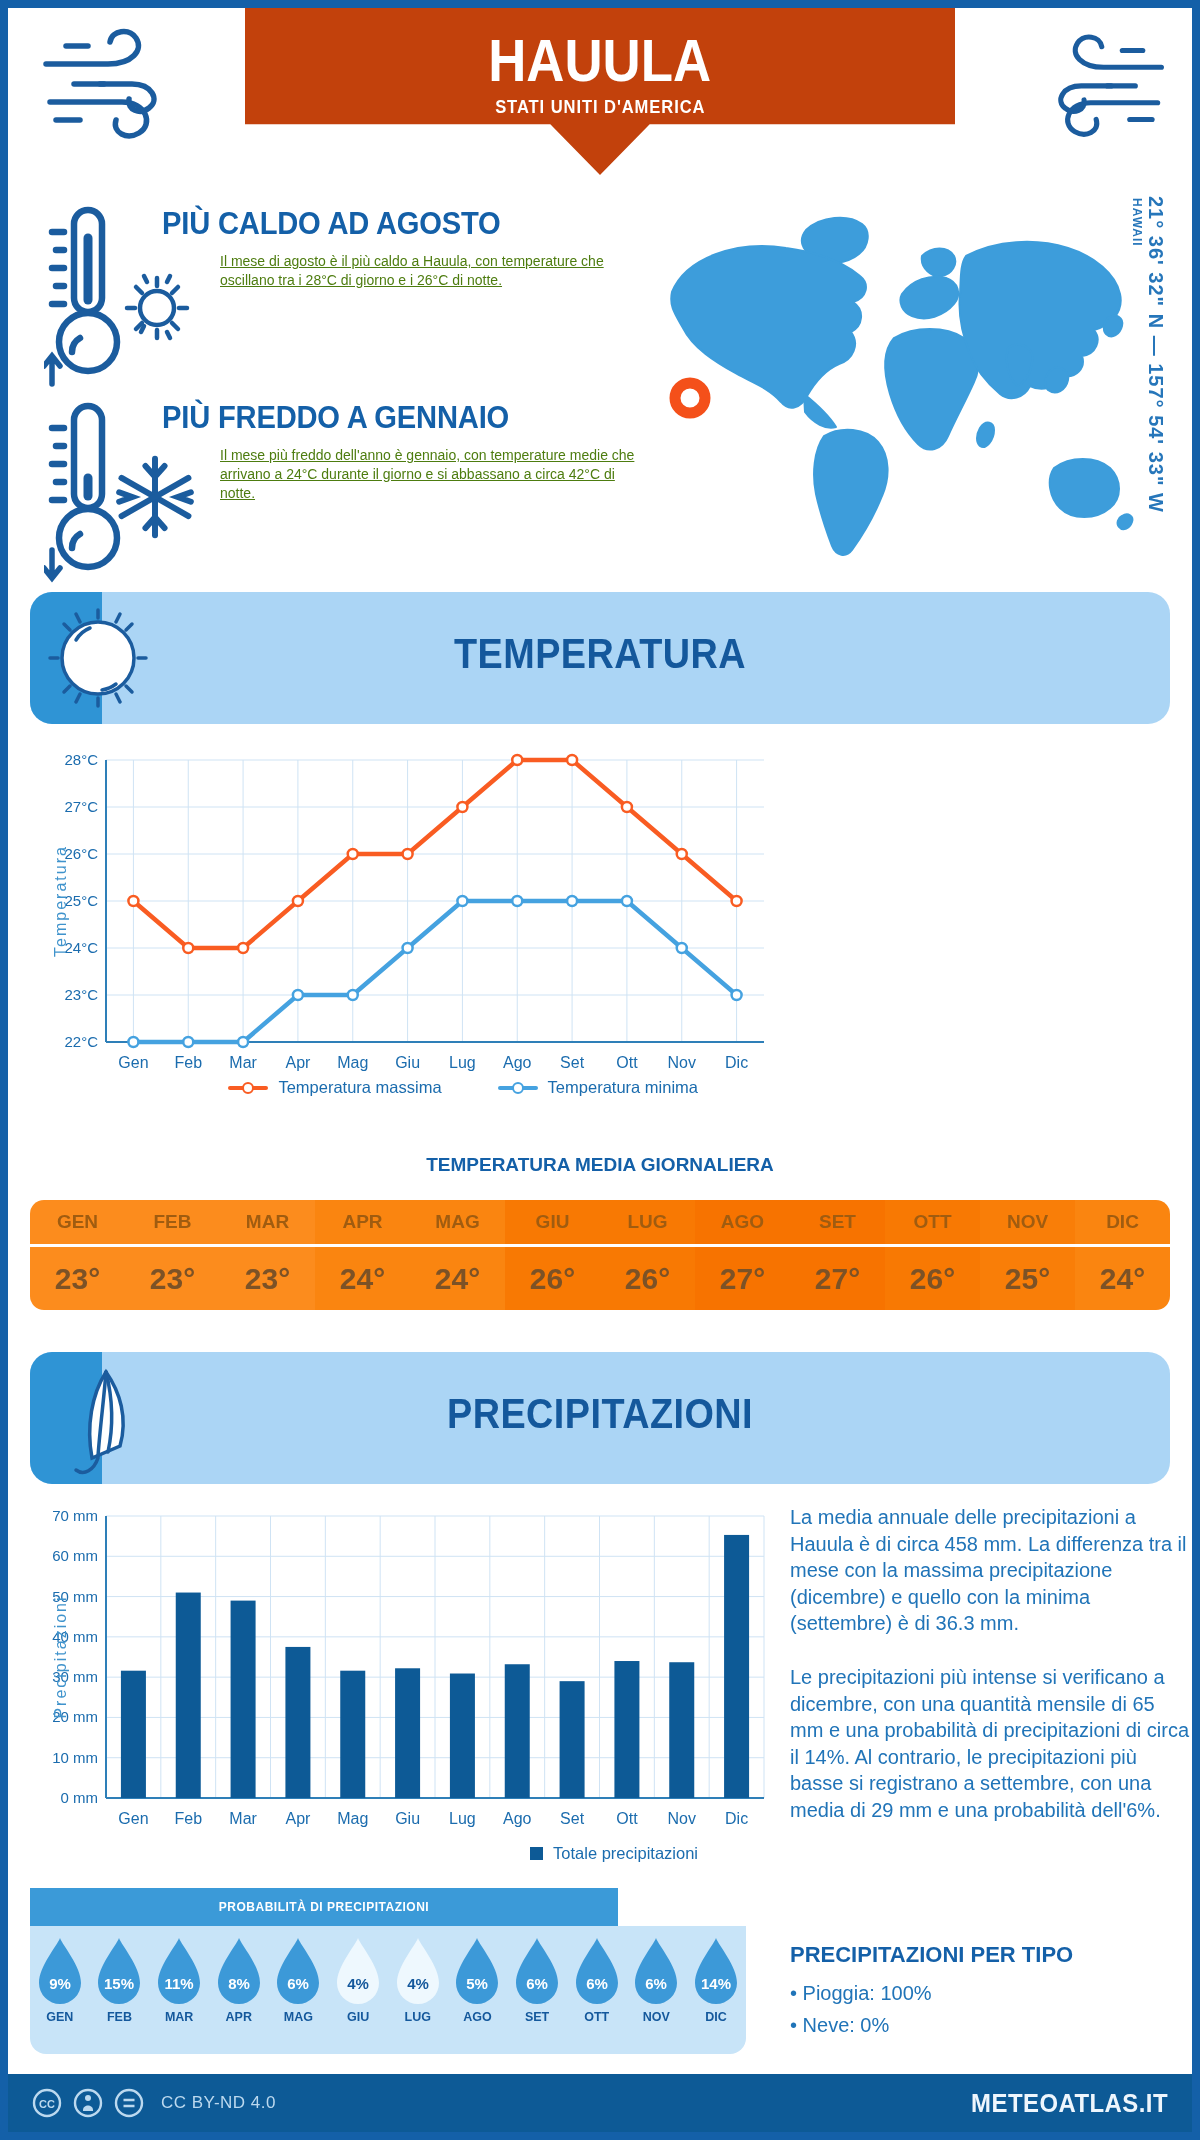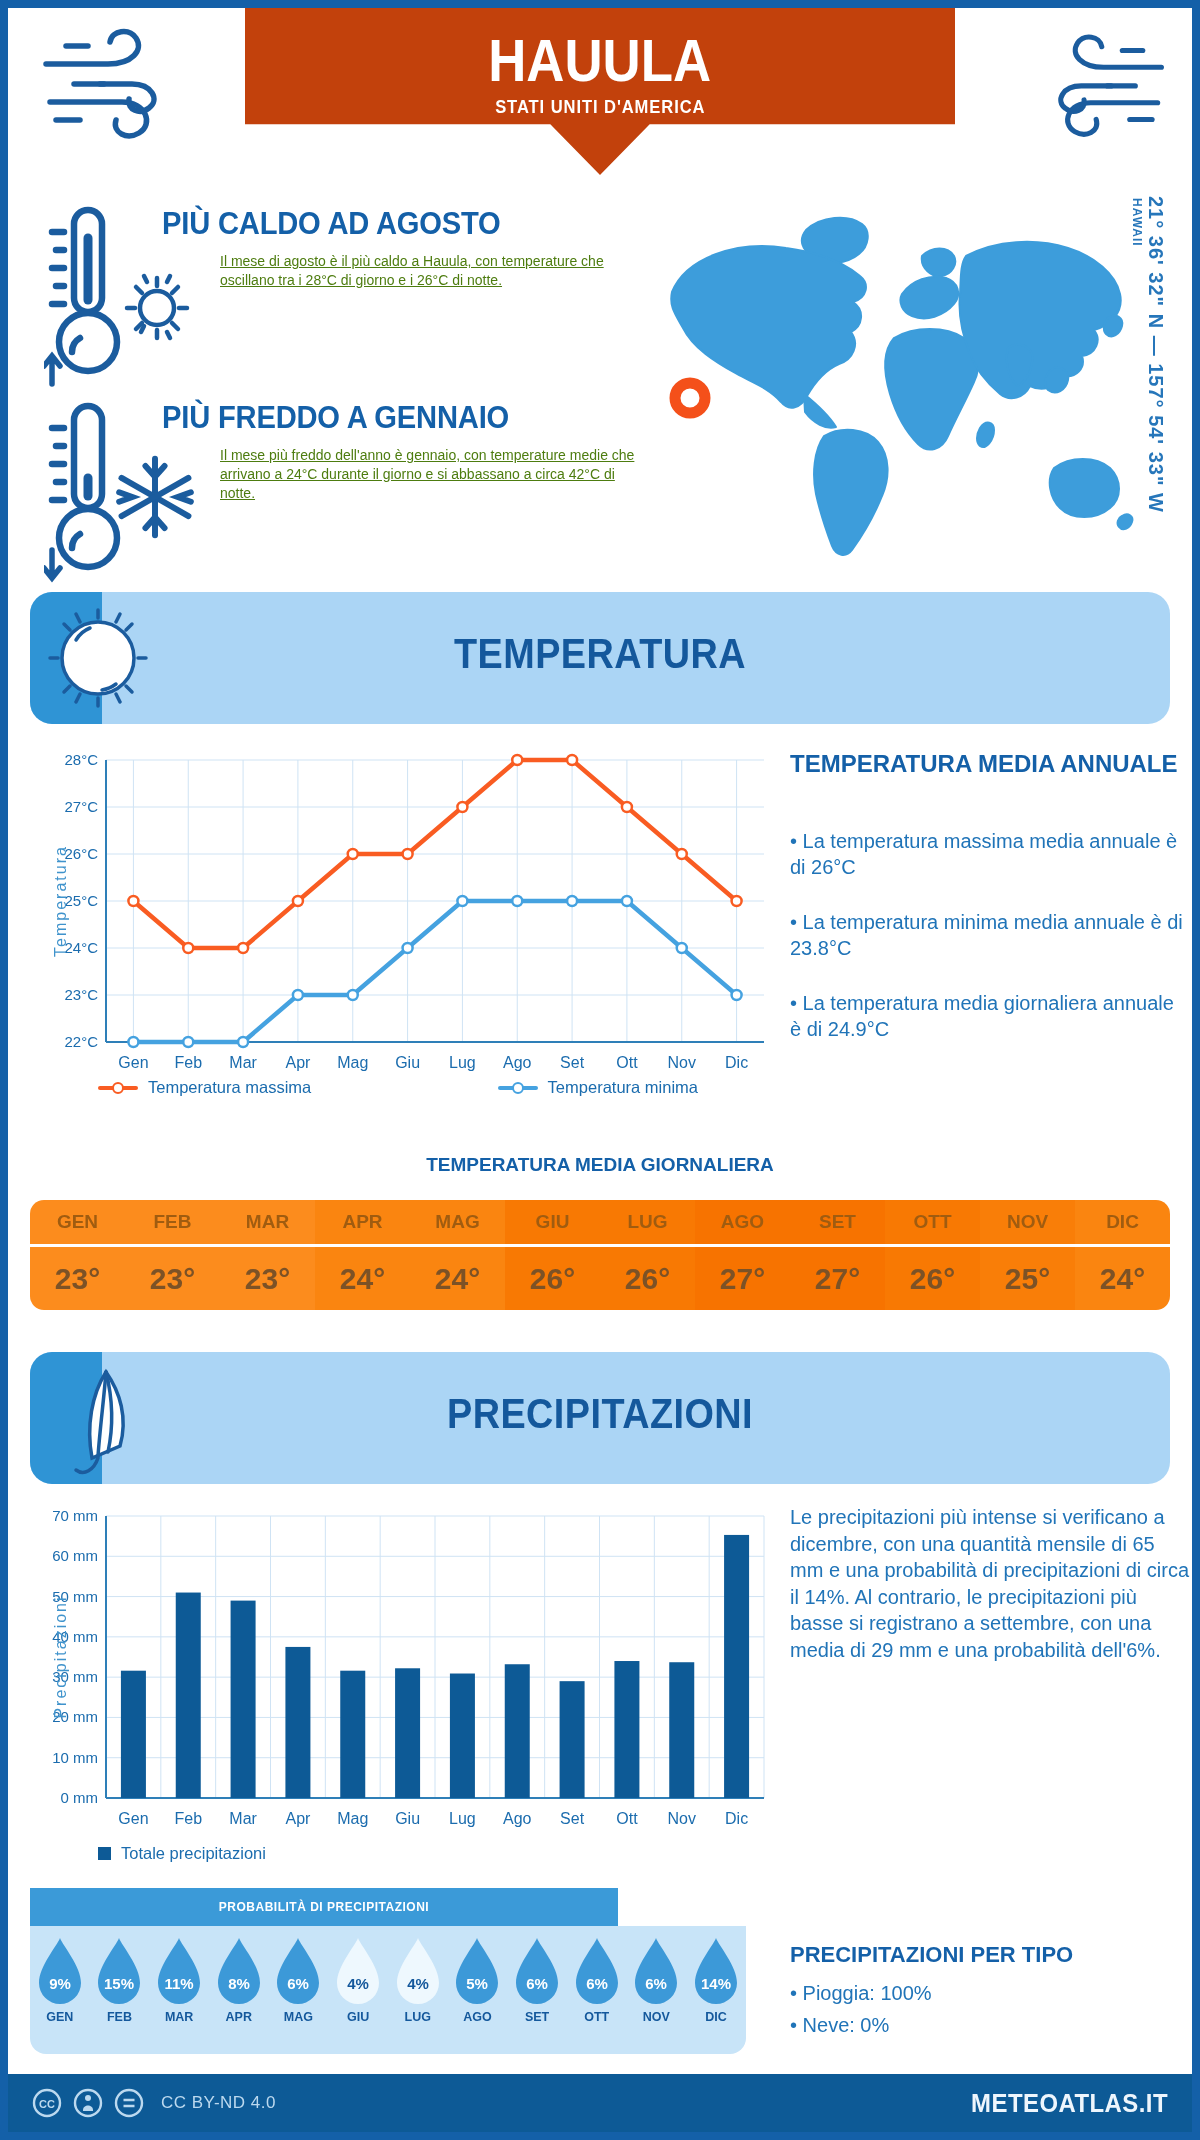--- a/index.html
+++ b/index.html
@@ -24,21 +24,21 @@
   .geo-region{display:block;color:#2676ba;font-size:12px;font-weight:700;letter-spacing:1px;margin-top:2px;}
 
   
   .sec-banner{position:absolute;left:22px;width:1140px;height:132px;background:#abd5f5;border-radius:22px;}
   .sec-tab{position:absolute;left:0;top:0;width:72px;height:132px;background:#2f94d5;border-radius:22px 0 0 22px;}
   .sec-title{position:absolute;left:0;right:0;top:38px;text-align:center;color:#14589c;font-size:42px;font-weight:700;letter-spacing:.5px;transform:scaleX(.9);}
   .sec-icon{position:absolute;left:16px;top:14px;}
 
   
   .chart{position:absolute;}
-  .legend{position:absolute;display:flex;justify-content:space-between;gap:81px;align-items:center;}
+  .legend{position:absolute;display:flex;justify-content:flex-end;gap:56px;align-items:center;}
   .leg-item{display:flex;align-items:center;gap:10px;color:#1b6cae;font-size:16.5px;}
   .leg-line{position:relative;width:40px;height:4px;border-radius:2px;}
   .leg-dot{position:absolute;left:14px;top:-4px;width:8px;height:8px;border-radius:50%;background:#fff;border:2.5px solid;}
   .leg-sq{width:13px;height:13px;}
 
   
   .annual{position:absolute;left:782px;top:742px;width:400px;}
   .annual h3{margin:0 0 50px 0;color:#1460a8;font-size:24px;font-weight:700;}
   .annual p{margin:0 0 28px 0;color:#2074b8;font-size:20px;line-height:1.32;}
 
@@ -290,26 +290,20 @@
         <span>Temperatura massima</span>
       </div>
       <div class="leg-item">
         <span class="leg-line" style="background: rgb(69, 162, 224);">
           <span class="leg-dot" style="border-color: rgb(69, 162, 224);"></span>
         </span>
         <span>Temperatura minima</span>
       </div>
     </div>
 
-  <div class="annual">
-    <h3>TEMPERATURA MEDIA ANNUALE</h3>
-    <p>• La temperatura massima media annuale è di 26°C</p>
-    <p>• La temperatura minima media annuale è di 23.8°C</p>
-    <p>• La temperatura media giornaliera annuale è di 24.9°C</p>
-  </div>
 
   <div class="daily-title">TEMPERATURA MEDIA GIORNALIERA</div>
   <div id="temp-table" class="t-table">
       <div class="t-col" style="background: rgb(252, 140, 29);">
         <div class="t-m">GEN</div>
         <div class="t-v">23°</div>
       </div>
       <div class="t-col" style="background: rgb(252, 140, 29);">
         <div class="t-m">FEB</div>
         <div class="t-v">23°</div>
@@ -428,20 +422,21 @@
       <rect x="676.0833333333334" y="32.93428571428572" width="25" height="263.0657142857143" fill="#0d5a96"></rect>
     </svg>
   <div id="precip-legend" class="legend" style="left:90px;top:1836px;width:600px">
       <div class="leg-item">
         <span class="leg-sq" style="background: rgb(13, 90, 150);"></span>
         <span>Totale precipitazioni</span>
       </div>
     </div>
 
   <div class="precip-text">
+    <p>La media annuale delle precipitazioni a Hauula è di circa 458 mm. La differenza tra il mese con la massima precipitazione (dicembre) e quello con la minima (settembre) è di 36.3 mm.</p>
     <p>Le precipitazioni più intense si verificano a dicembre, con una quantità mensile di 65 mm e una probabilità di precipitazioni di circa il 14%. Al contrario, le precipitazioni più basse si registrano a settembre, con una media di 29 mm e una probabilità dell'6%.</p>
   </div>
 
   <div class="prob-header">PROBABILITÀ DI PRECIPITAZIONI</div>
   <div id="prob-body" class="prob-body">
       <div class="drop-cell">
         <svg width="46" height="70" viewBox="0 0 46 70">
           <path d="M23 2 C26 10 44 30 44 47 A21 21 0 0 1 2 47 C2 30 20 10 23 2 Z" fill="#3c99d8"></path>
           <text x="23" y="53" text-anchor="middle" fill="#ffffff" font-size="15" font-weight="bold">9%</text>
         </svg>

